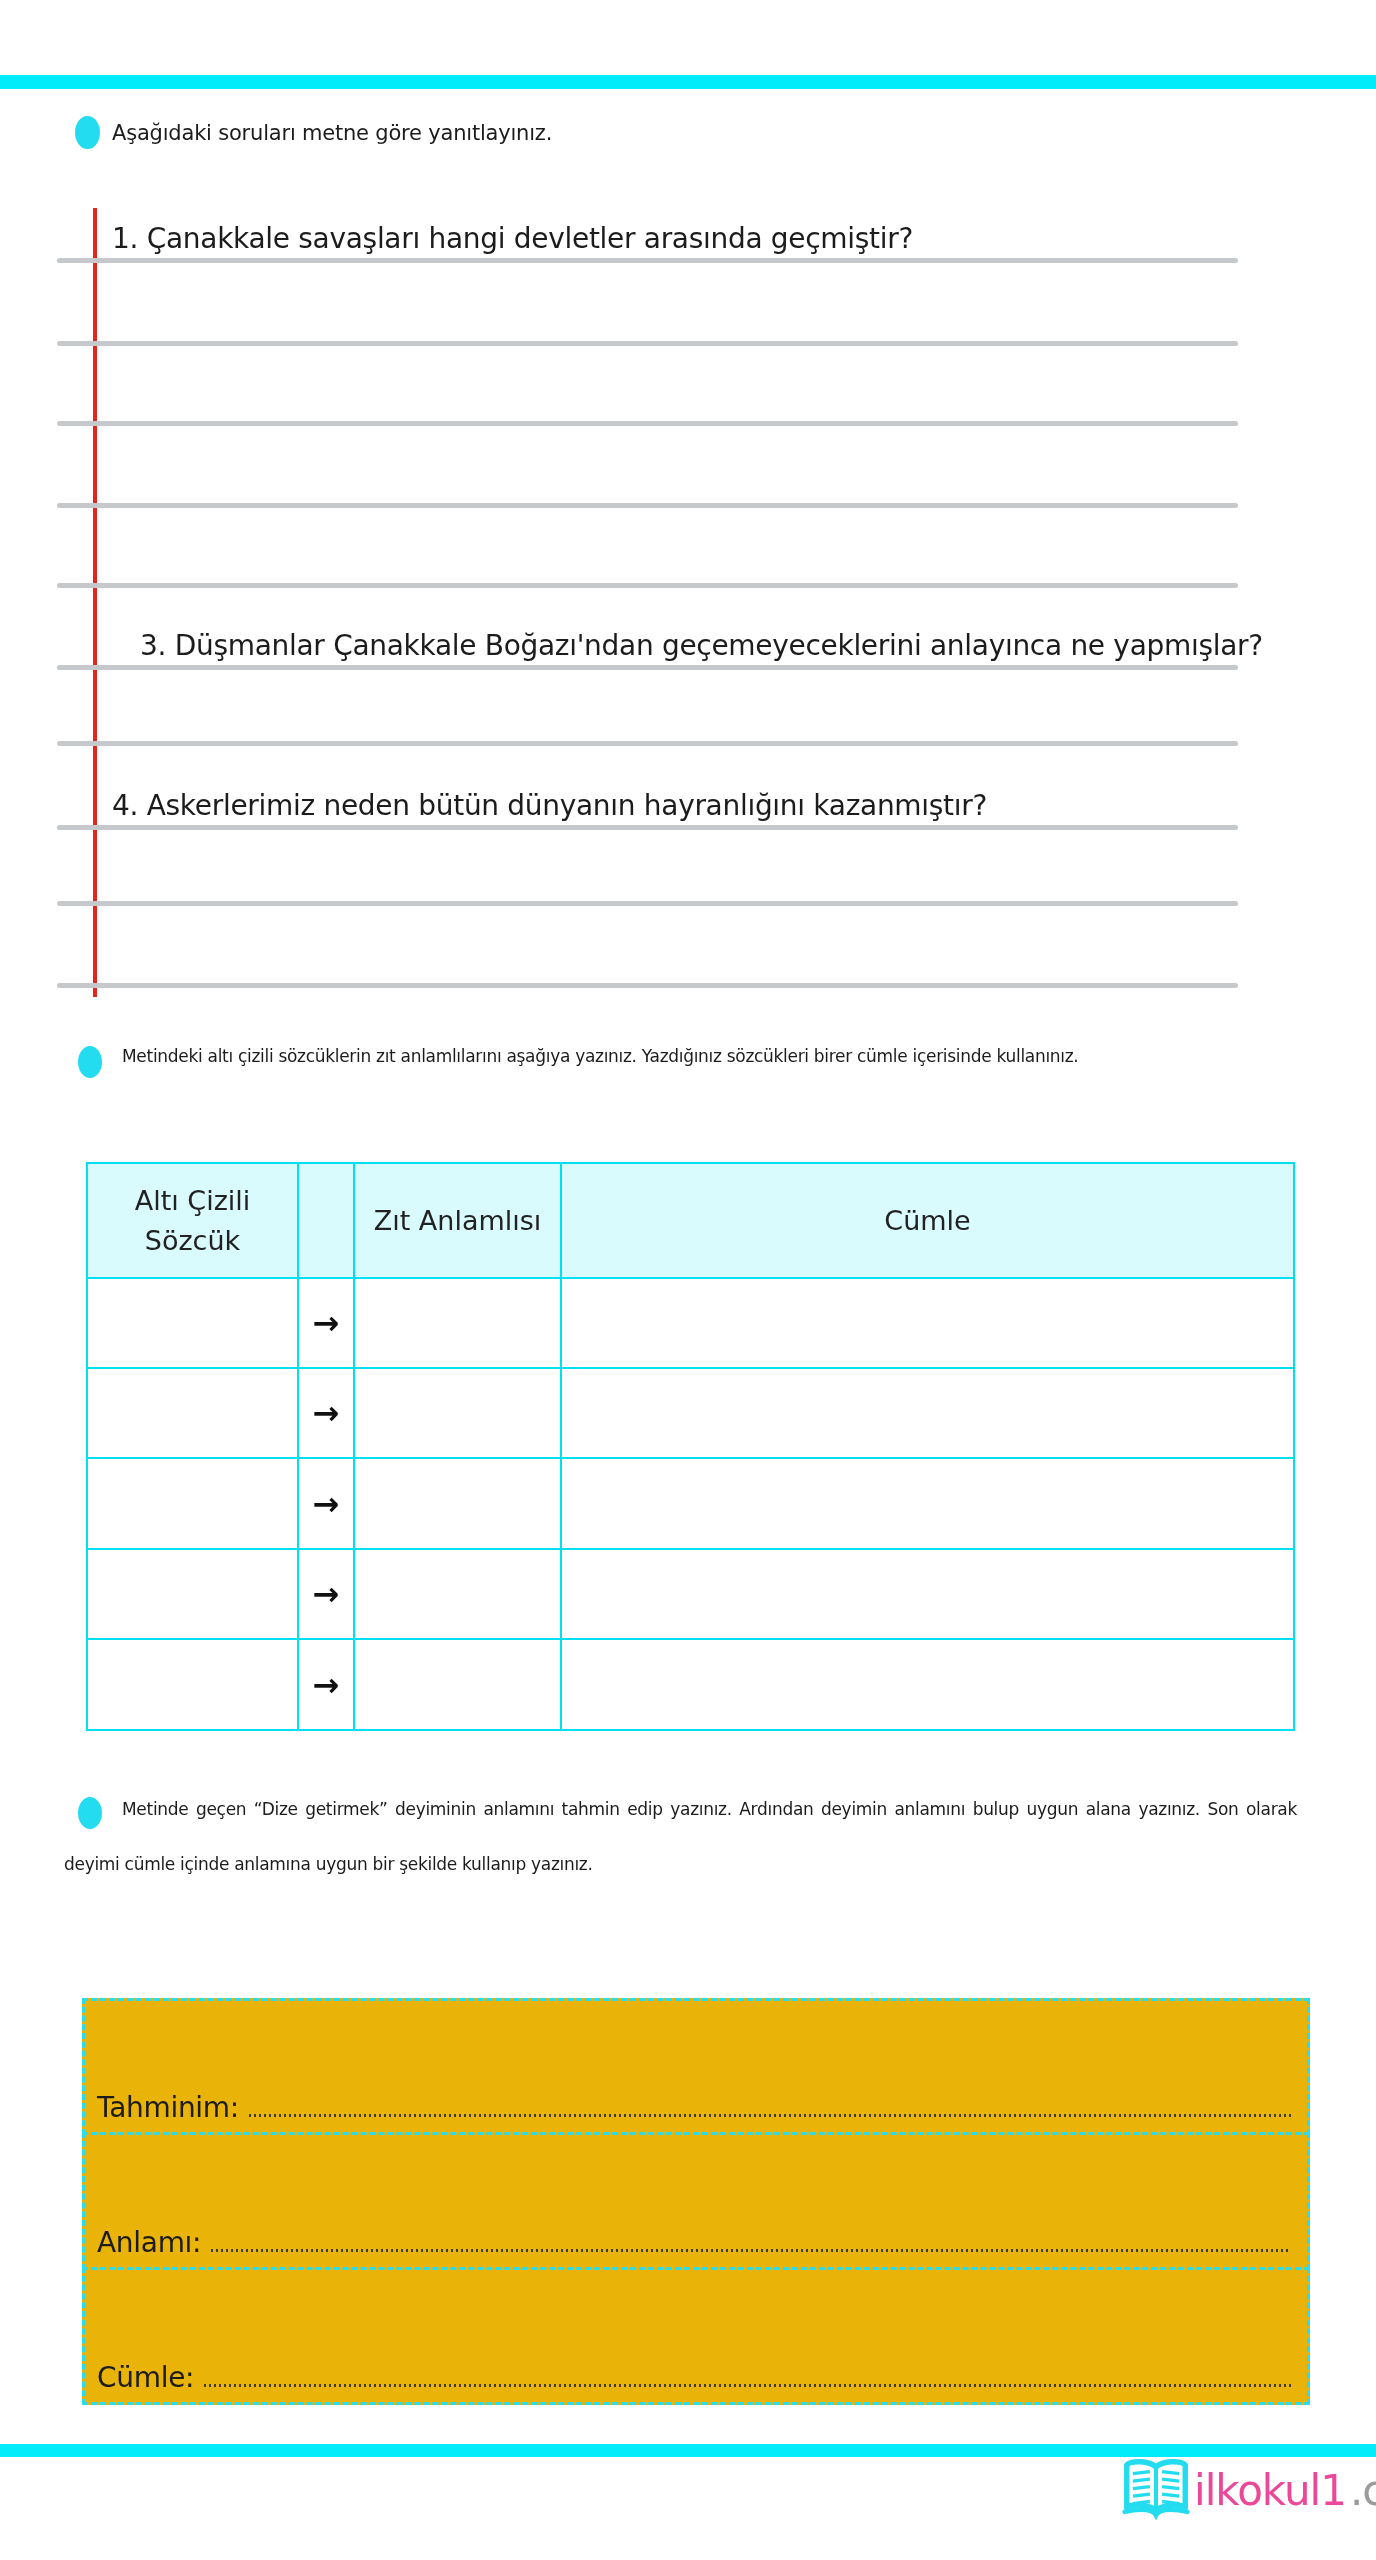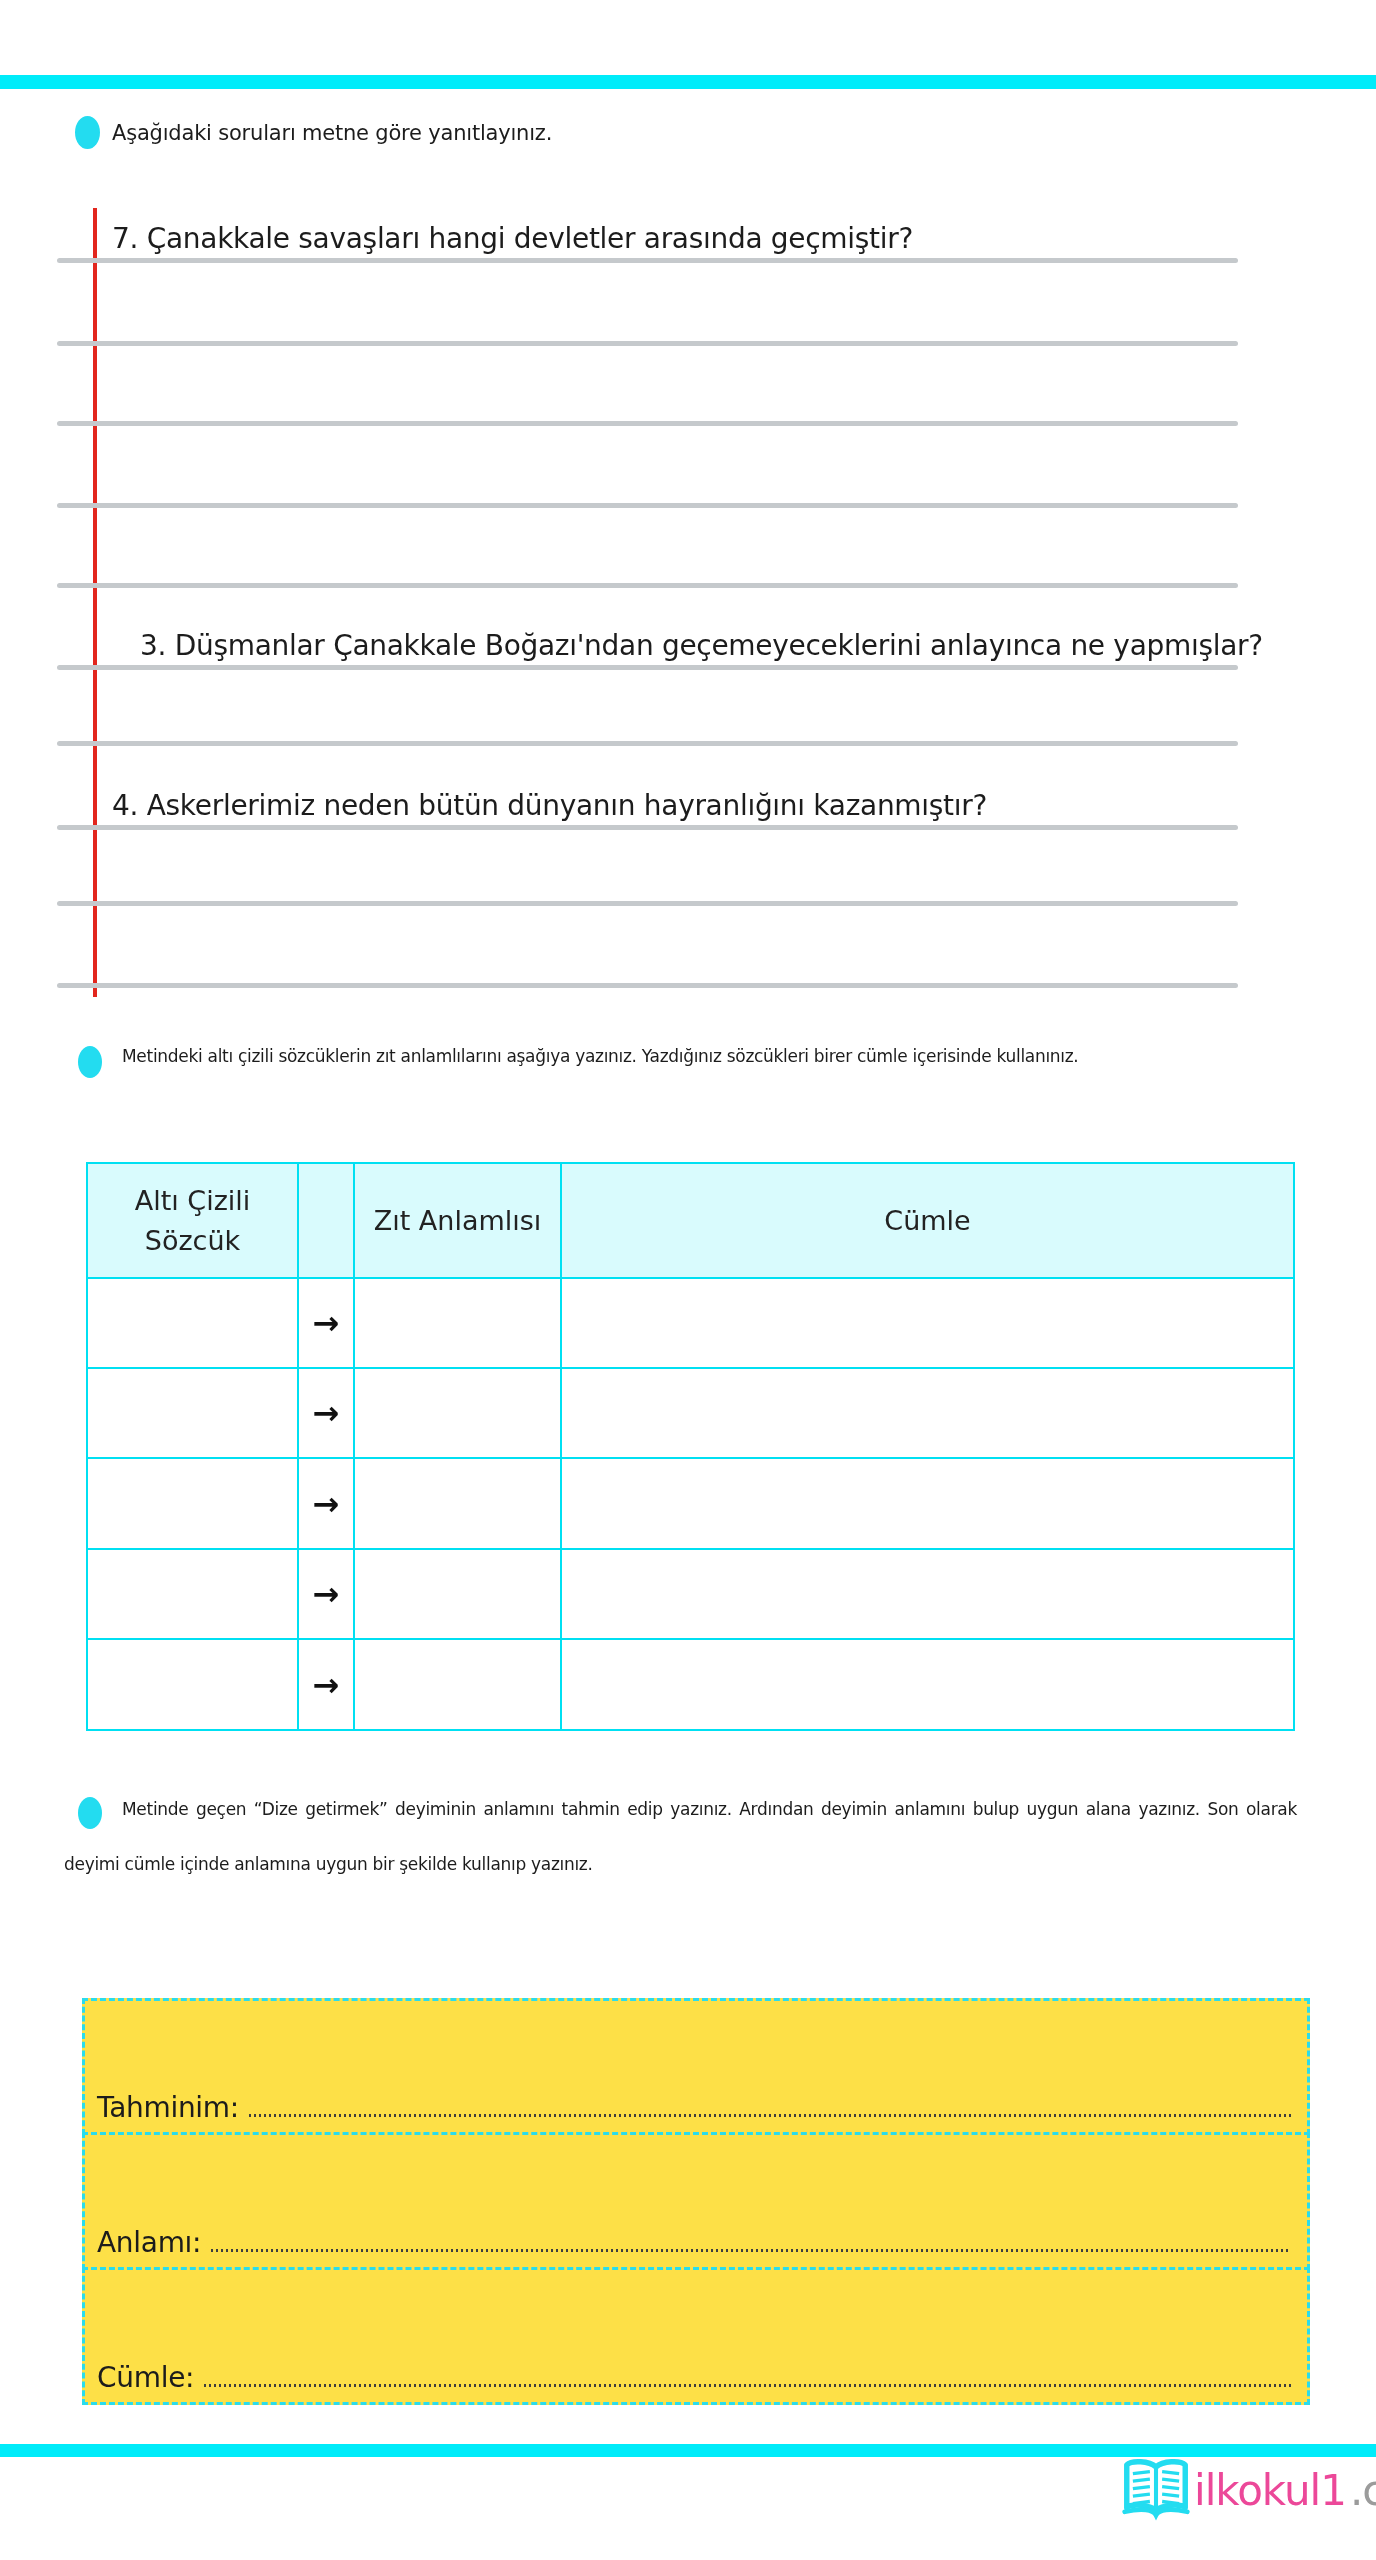--- a/index.html
+++ b/index.html
@@ -21,21 +21,21 @@
   
   .gline{left:57px;width:1181px;height:5px;background:#c5c9cc;border-radius:3px;}
   .redline{left:93px;top:208px;width:4px;height:789px;background:#e2261d;}
   .question{left:112px;font-size:28px;line-height:46px;white-space:nowrap;letter-spacing:-0.3px;}
   
   .ztable{border-collapse:collapse;table-layout:fixed;width:1207px;}
   .ztable td{border:2.5px solid #00e0f2;text-align:center;vertical-align:middle;padding:0;}
   .ztable .head td{background:#d9fbfd;font-size:27px;line-height:40px;color:#222;}
   .arrow-cell{font-size:32px;font-weight:bold;color:#111;}
   
-  .dbox{left:82px;width:1228px;border:3px dashed #2bdcec;box-sizing:border-box;background:#fde047;}
+  .dbox{left:82px;width:1228px;border:3px dashed #2bdcec;box-sizing:border-box;background:#eab308;}
   .label-row{position:absolute;left:12px;right:16px;bottom:8px;display:flex;align-items:flex-end;}
   .flabel{font-size:28px;white-space:nowrap;letter-spacing:-0.3px;}
   .dotfill{flex:1;height:3px;margin:0 0 7px 10px;
     background:repeating-linear-gradient(90deg,#3e3e3e 0 2px,transparent 2px 5px);}
   
   .brand{left:1122px;top:2456px;display:flex;align-items:center;gap:4px;}
   .brand-name{font-size:42px;color:#ec4899;letter-spacing:-1px;}
   .brand-suffix{font-size:42px;color:#9b9b9b;letter-spacing:-1px;}
 </style>
 </head>
@@ -54,21 +54,21 @@
   <div class="abs gline" style="top:341px;"></div>
   <div class="abs gline" style="top:421px;"></div>
   <div class="abs gline" style="top:503px;"></div>
   <div class="abs gline" style="top:583px;"></div>
   <div class="abs gline" style="top:665px;"></div>
   <div class="abs gline" style="top:741px;"></div>
   <div class="abs gline" style="top:825px;"></div>
   <div class="abs gline" style="top:901px;"></div>
   <div class="abs gline" style="top:983px;"></div>
 
-  <div class="abs question" style="top:216px;">7. Çanakkale savaşları hangi devletler arasında geçmiştir?</div>
+  <div class="abs question" style="top:216px;">1. Çanakkale savaşları hangi devletler arasında geçmiştir?</div>
   <div class="abs question" style="top:623px;margin-left:28px;">3. Düşmanlar Çanakkale Boğazı'ndan geçemeyeceklerini anlayınca ne yapmışlar?</div>
   <div class="abs question" style="top:783px;">4. Askerlerimiz neden bütün dünyanın hayranlığını kazanmıştır?</div>
 
   <div class="abs bullet" style="left:78px;top:1046px;width:24px;height:32px;"></div>
   <div class="abs para" style="top:1030px;">Metindeki altı çizili sözcüklerin zıt anlamlılarını aşağıya yazınız. Yazdığınız sözcükleri birer cümle içerisinde kullanınız.</div>
 
   <div class="abs" style="left:86px;top:1162px;">
     <table class="ztable">
       <colgroup>
         <col style="width:211px">

